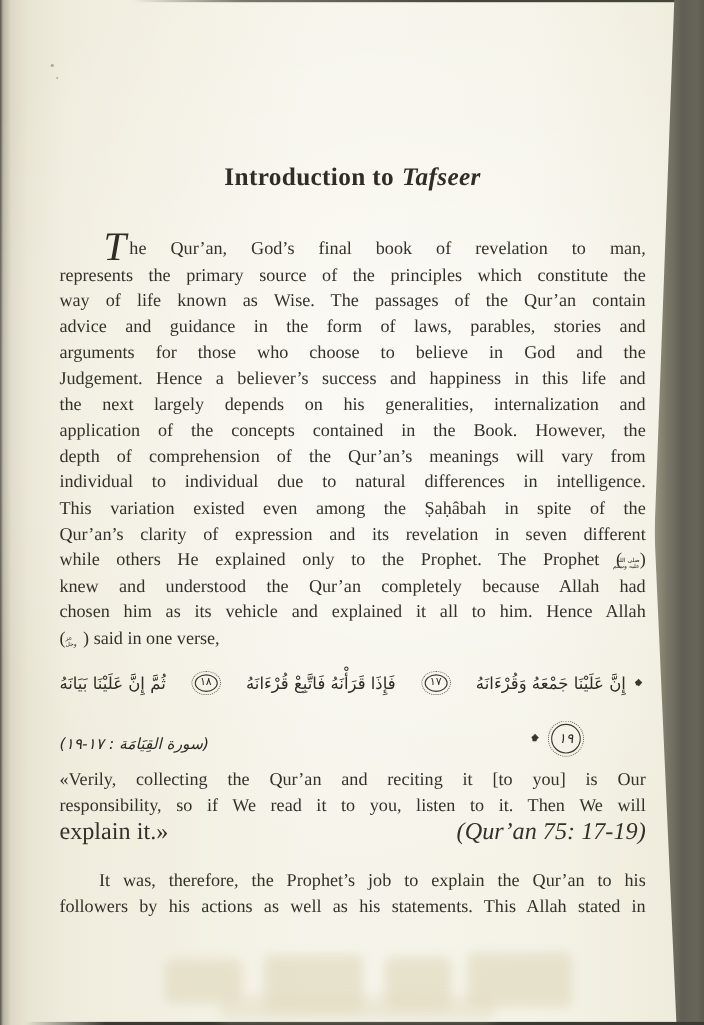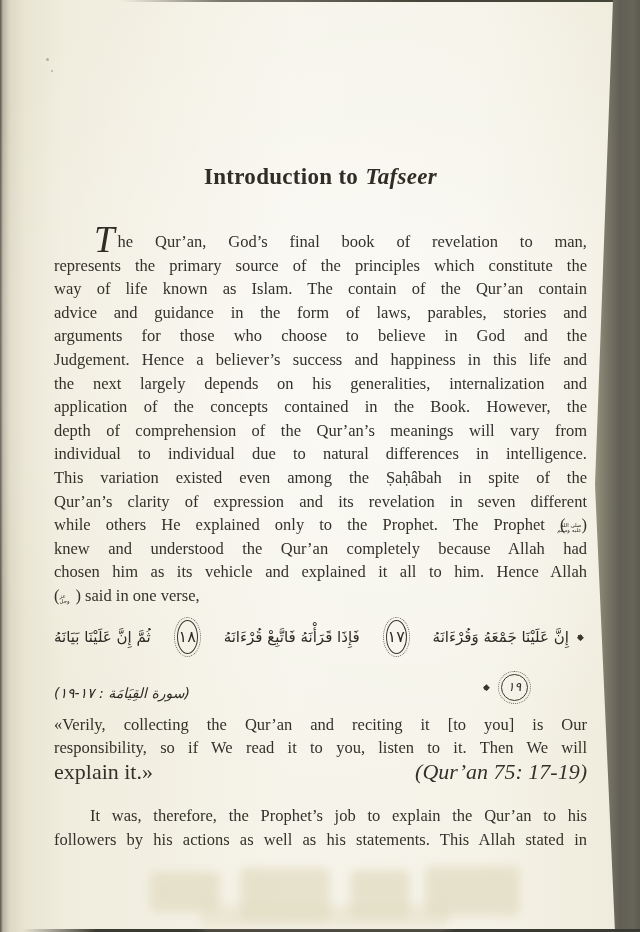--- a/index.html
+++ b/index.html
@@ -32,21 +32,21 @@
   .speck.s2 { left:51px; top:70px; width:2px; height:2px; }
 
   
   .ghost { position:absolute; filter:blur(5px); background:#e2dcc2; opacity:.75; border-radius:6px; }
   .g1 { left:150px; top:872px; width:70px;  height:40px; }
   .g2 { left:240px; top:868px; width:90px;  height:52px; }
   .g3 { left:350px; top:870px; width:60px;  height:48px; }
   .g4 { left:425px; top:866px; width:95px;  height:50px; }
   .g5 { left:200px; top:905px; width:250px; height:22px; opacity:.5; }
 
-  .content { position:absolute; left:54px; top:16px; width:533px; }
+  .content { position:absolute; left:54px; top:0; width:533px; }
 
   .title { margin-top:148px; text-align:center; font-size:23px; font-weight:bold; letter-spacing:.3px; color:#2f2d26; }
   .title .it { font-style:italic; margin-left:.32em; }
 
   .body-par { margin-top:40px; }
   .bline {
     font-size:16.5px; line-height:23.6px;
     text-align:justify; text-align-last:justify; text-justify:inter-word;
   }
   .bline.last { text-align-last:left; }
@@ -69,23 +69,23 @@
 
   
   .verse-block { margin-top:10px; font-family:"DejaVu Sans",sans-serif; color:#2d2b25; }
   .vline1 {
     display:flex; justify-content:space-between; align-items:center;
     direction:rtl; font-size:15px; white-space:nowrap; height:38px;
   }
   .vseg { display:inline-flex; align-items:center; gap:5px; }
   .vnum {
     display:inline-flex; align-items:center; justify-content:center;
-    width:21px; height:34px; border:1.4px solid #3a382e; border-radius:50%;
+    width:21px; height:16px; border:1.4px solid #3a382e; border-radius:50%;
     outline:1px dotted #6a6759; outline-offset:2px;
-    font-size:16px; line-height:1; flex:none; margin:0 4px;
+    font-size:10px; line-height:1; flex:none; margin:0 4px;
   }
   .vnum.big { width:27px; height:27px; font-size:12.5px; }
   .ornament { position:relative; width:13px; height:13px; display:inline-block; flex:none; }
   .ornament span {
     position:absolute; inset:0; display:flex; align-items:center; justify-content:center;
     font-size:9px; color:#3a382e;
   }
   .ornament .rot { transform:rotate(45deg); font-size:7px; }
   .vline2 {
     margin-top:9px; display:flex; justify-content:space-between; align-items:flex-end;
@@ -118,21 +118,21 @@
   <div class="ghost g4"></div>
   <div class="ghost g5"></div>
 
   <div class="content">
 
     <h1 class="title"><span>Introduction to</span><span class="it">Tafseer</span></h1>
 
     <div class="body-par">
       <div class="bline indent1"><span class="dropcap">T</span><span>he Qur’an, God’s final book of revelation to man,</span></div>
       <div class="bline">represents the primary source of the principles which constitute the</div>
-      <div class="bline">way of life known as Islam. The contain of the Qur’an contain</div>
+      <div class="bline">way of life known as Wise. The passages of the Qur’an contain</div>
       <div class="bline">advice and guidance in the form of laws, parables, stories and</div>
       <div class="bline">arguments for those who choose to believe in God and the</div>
       <div class="bline">Judgement. Hence a believer’s success and happiness in this life and</div>
       <div class="bline">the next largely depends on his generalities, internalization and</div>
       <div class="bline">application of the concepts contained in the Book. However, the</div>
       <div class="bline">depth of comprehension of the Qur’an’s meanings will vary from</div>
       <div class="bline">individual to individual due to natural differences in intelligence.</div>
       <div class="bline"><span>This variation existed even among the </span><span class="term">Ṣaḥâbah</span><span> in spite of the</span></div>
       <div class="bline">Qur’an’s clarity of expression and its revelation in seven different</div>
       <div class="bline"><span>while others He explained only to the Prophet. The Prophet (</span><span class="callig"><span>صلى الله</span><span>عليه وسلم</span></span><span>)</span></div>

